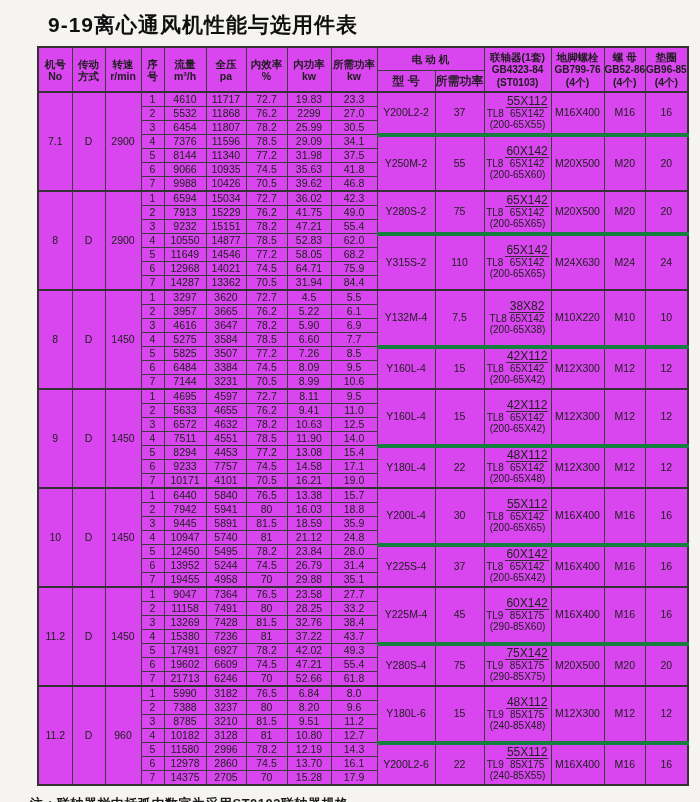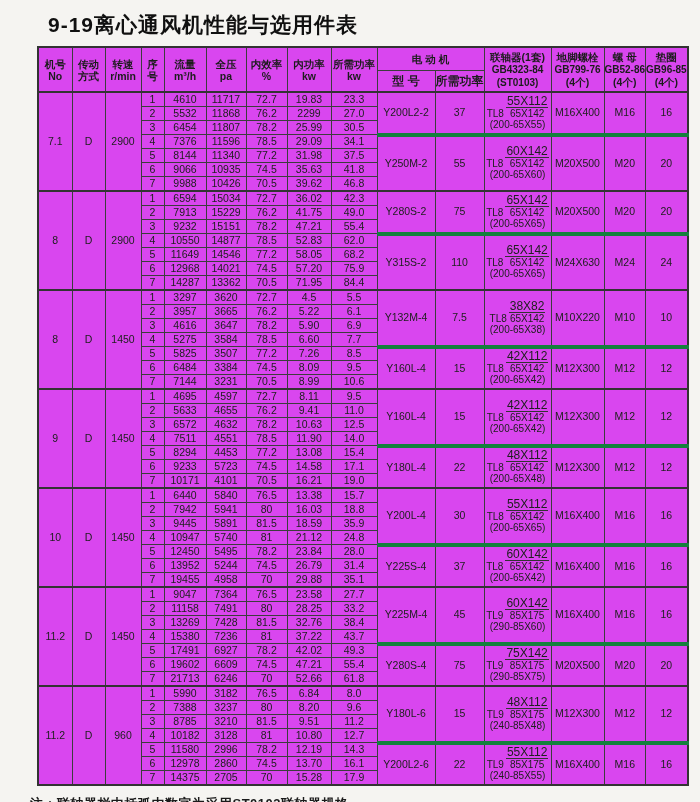--- a/index.html
+++ b/index.html
@@ -245,29 +245,29 @@
         <td class="num">14546</td>
         <td class="num">77.2</td>
         <td class="num">58.05</td>
         <td class="num">68.2</td>
       </tr>
       <tr>
         <td class="num">6</td>
         <td class="num">12968</td>
         <td class="num">14021</td>
         <td class="num">74.5</td>
-        <td class="num">57.20</td>
+        <td class="num">64.71</td>
         <td class="num">75.9</td>
       </tr>
       <tr>
         <td class="num">7</td>
         <td class="num">14287</td>
         <td class="num">13362</td>
         <td class="num">70.5</td>
-        <td class="num">71.95</td>
+        <td class="num">31.94</td>
         <td class="num">84.4</td>
       </tr>
       <tr>
         <td class="mid block-start" rowspan="7">8</td>
         <td class="mid block-start" rowspan="7">D</td>
         <td class="mid block-start" rowspan="7">1450</td>
         <td class="num block-start">1</td>
         <td class="num block-start">3297</td>
         <td class="num block-start">3620</td>
         <td class="num block-start">72.7</td>
@@ -421,21 +421,21 @@
           </div>
           <div class="paren">(200-65X48)</div>
         </td>
         <td class="mid group-start" rowspan="3">M12X300</td>
         <td class="mid group-start" rowspan="3">M12</td>
         <td class="mid group-start" rowspan="3">12</td>
       </tr>
       <tr>
         <td class="num">6</td>
         <td class="num">9233</td>
-        <td class="num">5723</td>
+        <td class="num">7757</td>
         <td class="num">74.5</td>
         <td class="num">14.58</td>
         <td class="num">17.1</td>
       </tr>
       <tr>
         <td class="num">7</td>
         <td class="num">10171</td>
         <td class="num">4101</td>
         <td class="num">70.5</td>
         <td class="num">16.21</td>

